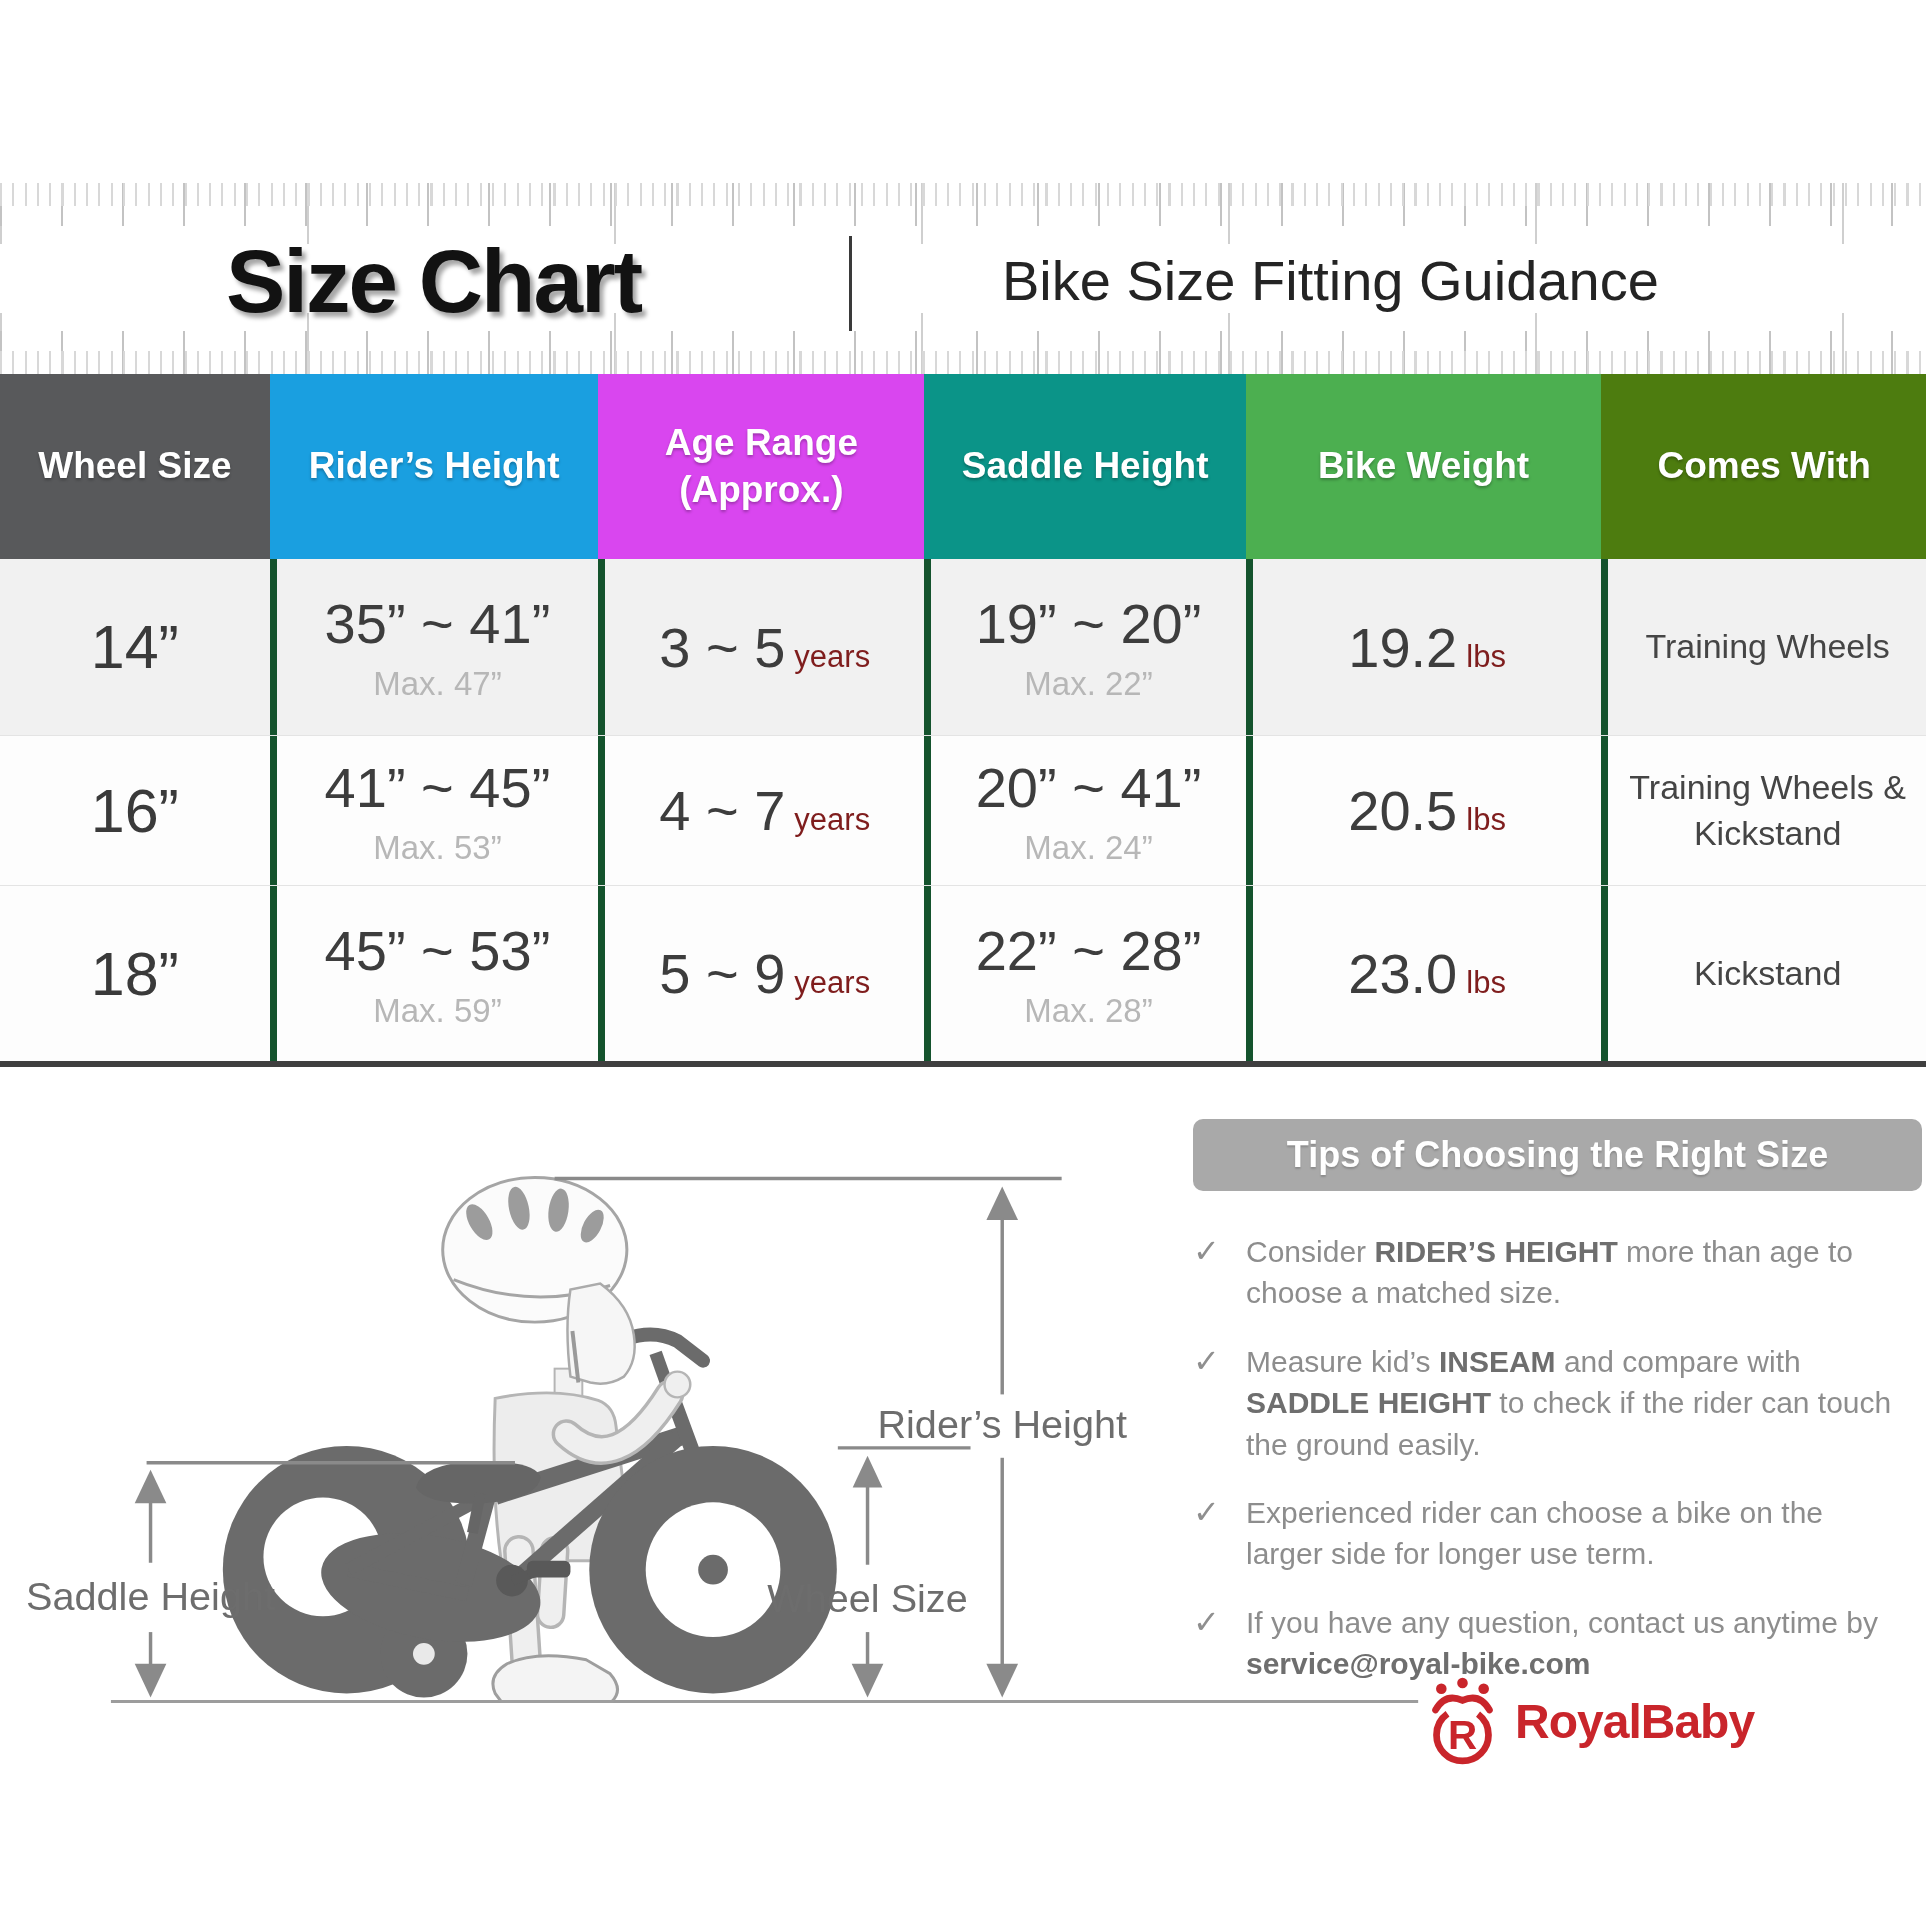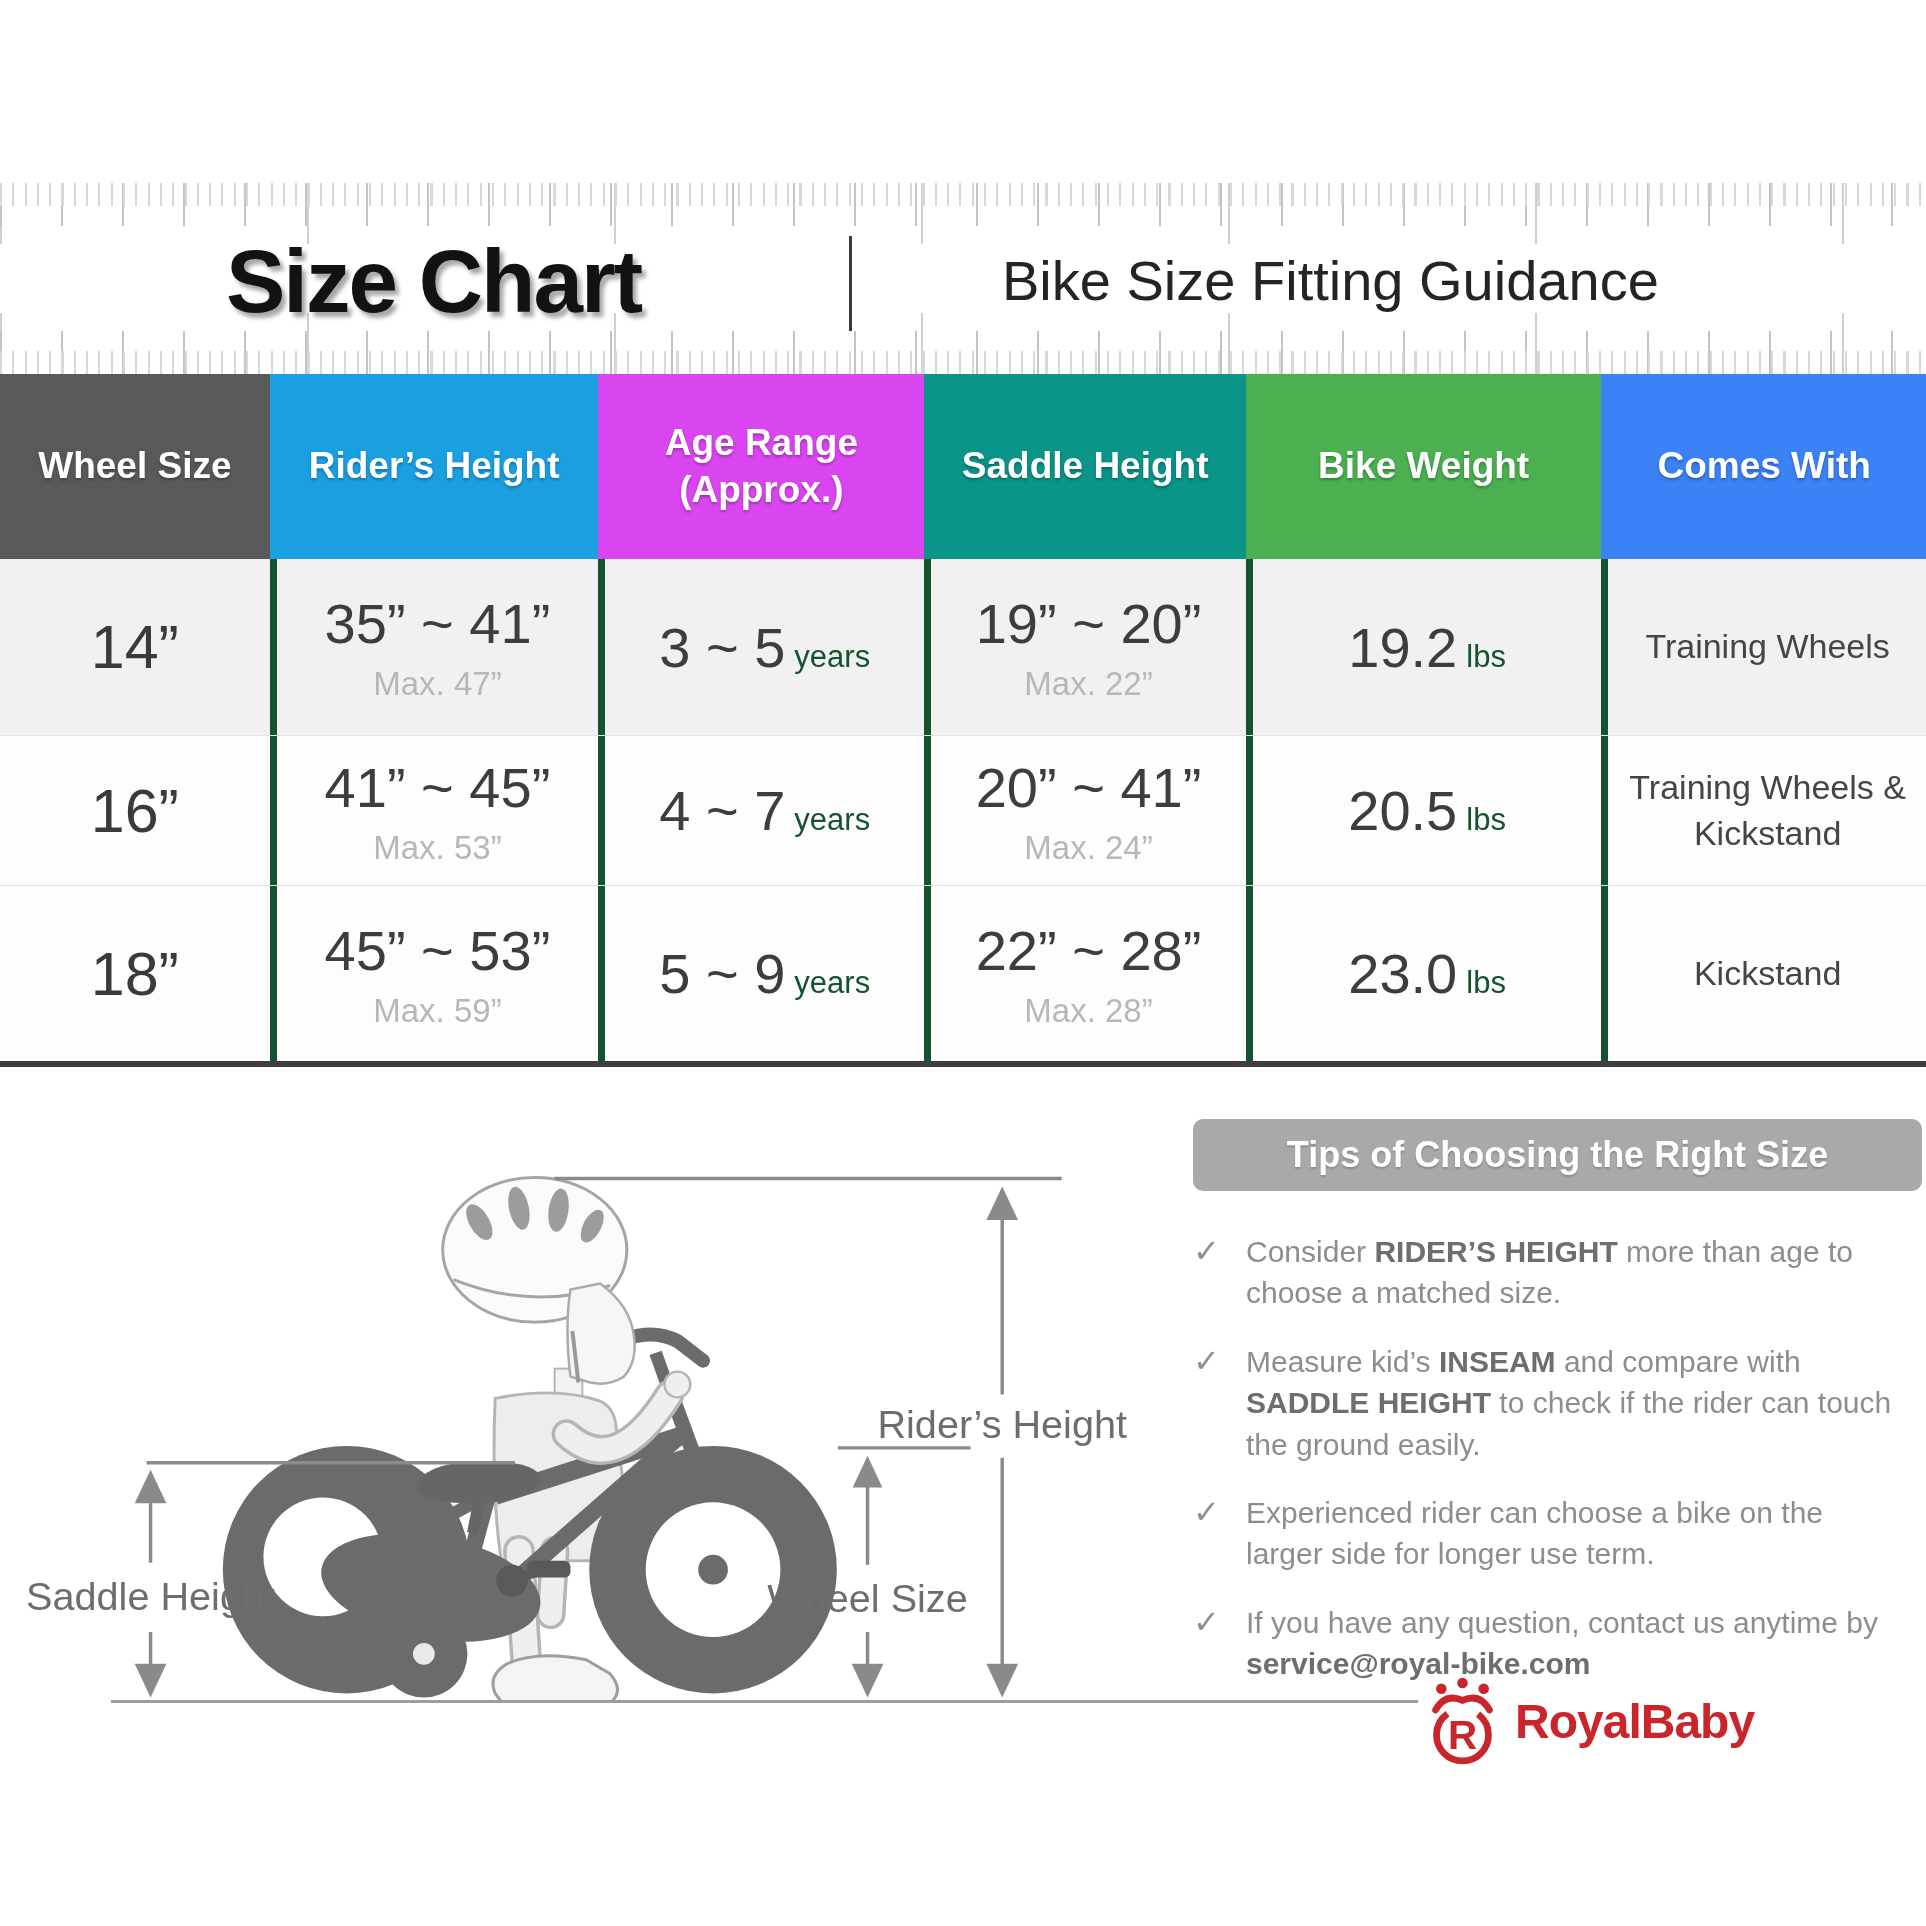--- a/index.html
+++ b/index.html
@@ -42,21 +42,21 @@
   .trow:nth-child(2) { background:#f1f1f1; }
   .trow:nth-child(3) { height:150px; }
   .c0 { width:274px; } .c1 { width:334px; } .c2 { width:331px; }
   .c3 { width:327px; } .c4 { width:361px; } .c5 { width:331px; }
   .td { display:flex; flex-direction:column; align-items:center; justify-content:center; text-align:center; }
   .td + .td { border-left:7px solid #14532d; }
   .num { font-size:56px; color:#3d3d3d; letter-spacing:0px; }
   .wheel-num { font-size:61px; color:#3a3a3a; }
   .max { font-size:33px; color:#b7b7b7; margin-top:9px; }
   .inline-unit { display:flex; align-items:baseline; }
-  .unit { font-size:31px; color:#14532d; margin-left:9px; }
+  .unit { font-size:31px; color:#7f1d1d; margin-left:9px; }
   .comes { font-size:34px; color:#454545; line-height:1.35; padding:0 10px; }
 
   
   .bike-diagram { position:absolute; left:0; top:1129px; }
 
   
   .tips { position:absolute; left:1193px; top:1119px; width:729px; }
   .tips-header { height:72px; background:#a9a9a9; border-radius:10px; display:flex;
     align-items:center; justify-content:center; color:#fff; font-size:36px; font-weight:bold;
     text-shadow:0 2px 2px rgba(0,0,0,0.18); }
@@ -82,21 +82,21 @@
   <div class="title-divider"></div>
   <div class="page-subtitle">Bike Size Fitting Guidance</div>
 
   <div class="size-table">
     <div class="thead">
       <div class="th c0" style="background: rgb(88, 89, 91);">Wheel Size</div>
       <div class="th c1" style="background: rgb(26, 159, 224);">Rider’s Height</div>
       <div class="th c2" style="background: #d946ef;">Age Range (Approx.)</div>
       <div class="th c3" style="background: rgb(11, 148, 136);">Saddle Height</div>
       <div class="th c4" style="background: rgb(76, 175, 80);">Bike Weight</div>
-      <div class="th c5" style="background: #3b82f6;">Comes With</div>
+      <div class="th c5" style="background: #4d7c0f;">Comes With</div>
     </div>
 
     <div class="trow">
       <div class="td c0">
           <span class="num wheel-num">14”</span>
         </div>
       <div class="td c1">
         <span class="num">35” ~ 41”</span>
         <span class="max">Max. 47”</span>
       </div>

